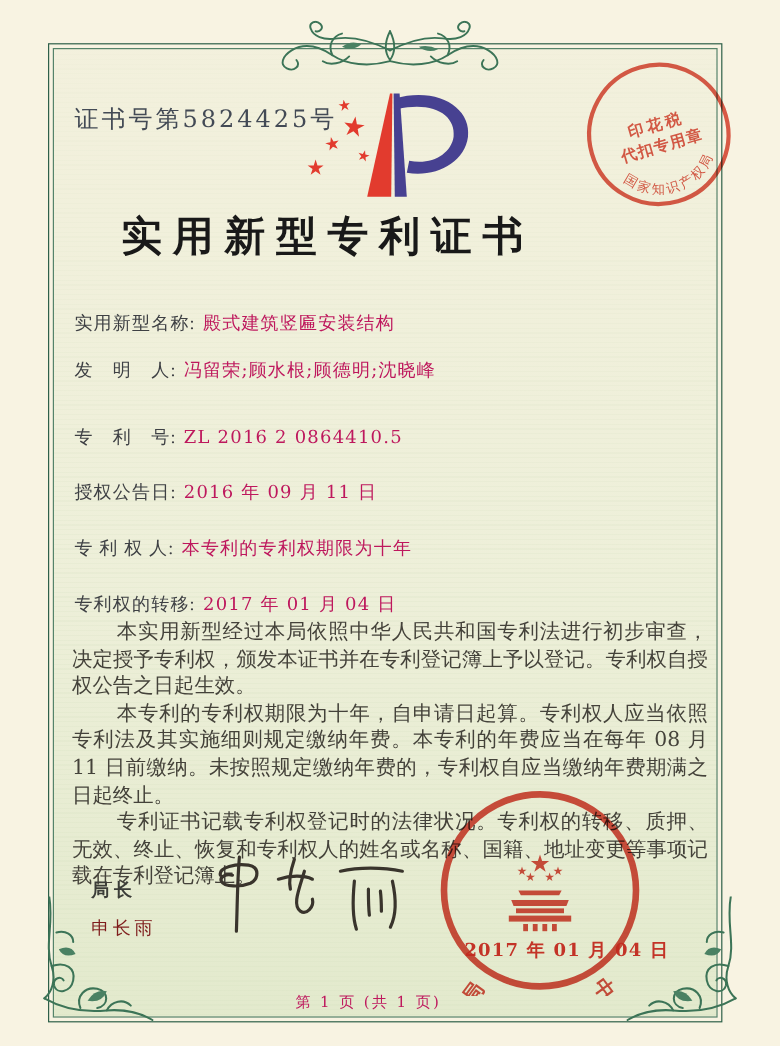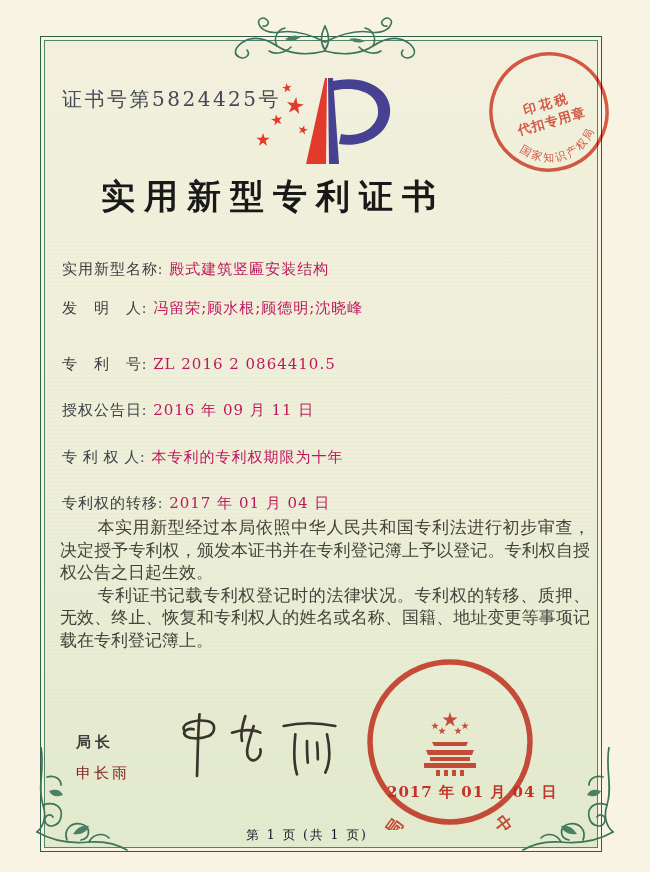--- a/index.html
+++ b/index.html
@@ -43,21 +43,21 @@
   .seal-date{
     position:absolute;left:387px;top:783px;font-size:15px;font-weight:700;
     color:#c22a1f;letter-spacing:1px;opacity:0.95;
   }
   .tax-stamp{
     position:absolute;left:479px;top:42px;width:140px;height:140px;
     transform:rotate(-16deg);opacity:0.85;mix-blend-mode:multiply;
   }
   .footer-page{
     position:absolute;left:40px;top:827px;width:534px;text-align:center;
-    font-size:12.5px;letter-spacing:2px;color:#0f172a;
+    font-size:12.5px;letter-spacing:2px;color:#be185d;
   }
   .ornament-top{position:absolute;left:225px;top:17px;width:200px;height:44px;}
   .corner-bl{position:absolute;left:33px;top:747px;width:96px;height:106px;}
   .corner-br{position:absolute;left:521px;top:747px;width:96px;height:106px;transform:scaleX(-1);}
   .defs-hidden{position:absolute;width:0;height:0;overflow:hidden;}
 </style>
 </head>
 <body>
 
 <svg class="defs-hidden" aria-hidden="true">
@@ -151,20 +151,21 @@
 </div>
 <div class="field-row" style="top:448px">
   <span class="field-label">专 利 权 人:</span><span class="field-value">本专利的专利权期限为十年</span>
 </div>
 <div class="field-row" style="top:494px">
   <span class="field-label">专利权的转移:</span><span class="field-value">2017 年 01 月 04 日</span>
 </div>
 
 <div class="body-text">
   <p>本实用新型经过本局依照中华人民共和国专利法进行初步审查，决定授予专利权，颁发本证书并在专利登记簿上予以登记。专利权自授权公告之日起生效。</p>
+  <p>本专利的专利权期限为十年，自申请日起算。专利权人应当依照专利法及其实施细则规定缴纳年费。本专利的年费应当在每年 08 月 11 日前缴纳。未按照规定缴纳年费的，专利权自应当缴纳年费期满之日起终止。</p>
   <p>专利证书记载专利权登记时的法律状况。专利权的转移、质押、无效、终止、恢复和专利权人的姓名或名称、国籍、地址变更等事项记载在专利登记簿上。</p>
 </div>
 
 <div class="director-role">局长</div>
 <div class="director-name">申长雨</div>
 
 <svg class="signature" viewBox="0 0 210 100" aria-label="申长雨">
   <g stroke="#39342c" fill="none" stroke-width="3.2" stroke-linecap="round" stroke-linejoin="round">
     <path d="M33,12 C31,34 31,58 30,86"></path>
     <path d="M14,30 C12,22 30,18 42,20 C54,22 52,34 44,38 C34,42 18,42 15,36 C13,32 20,28 26,30"></path>

